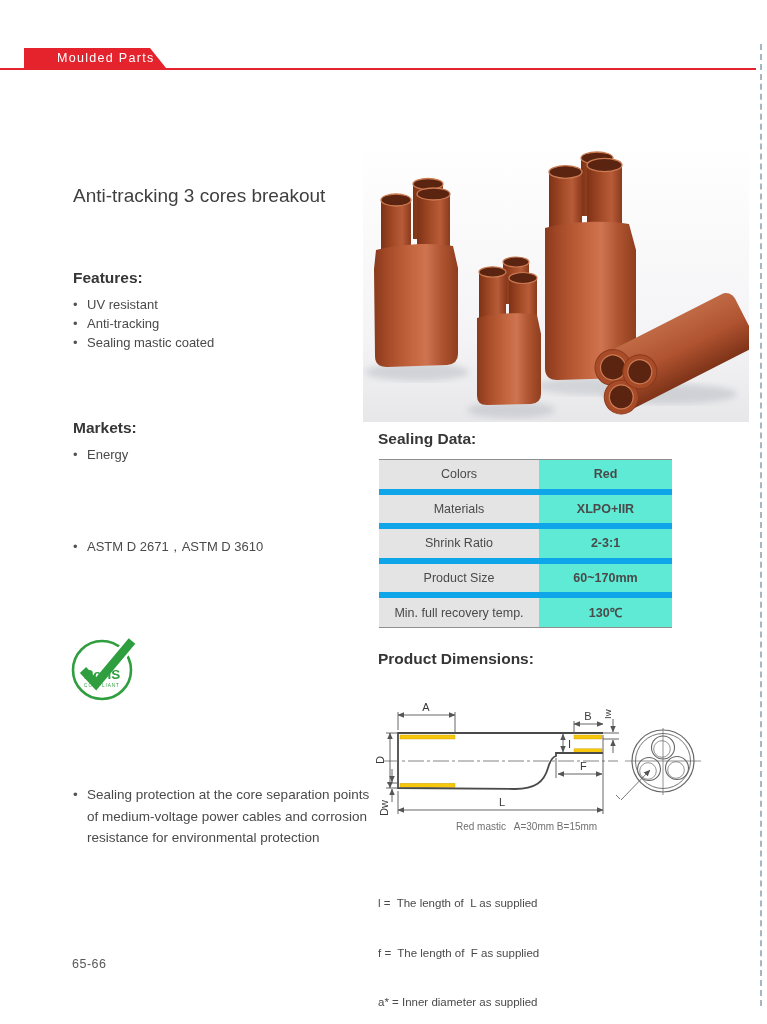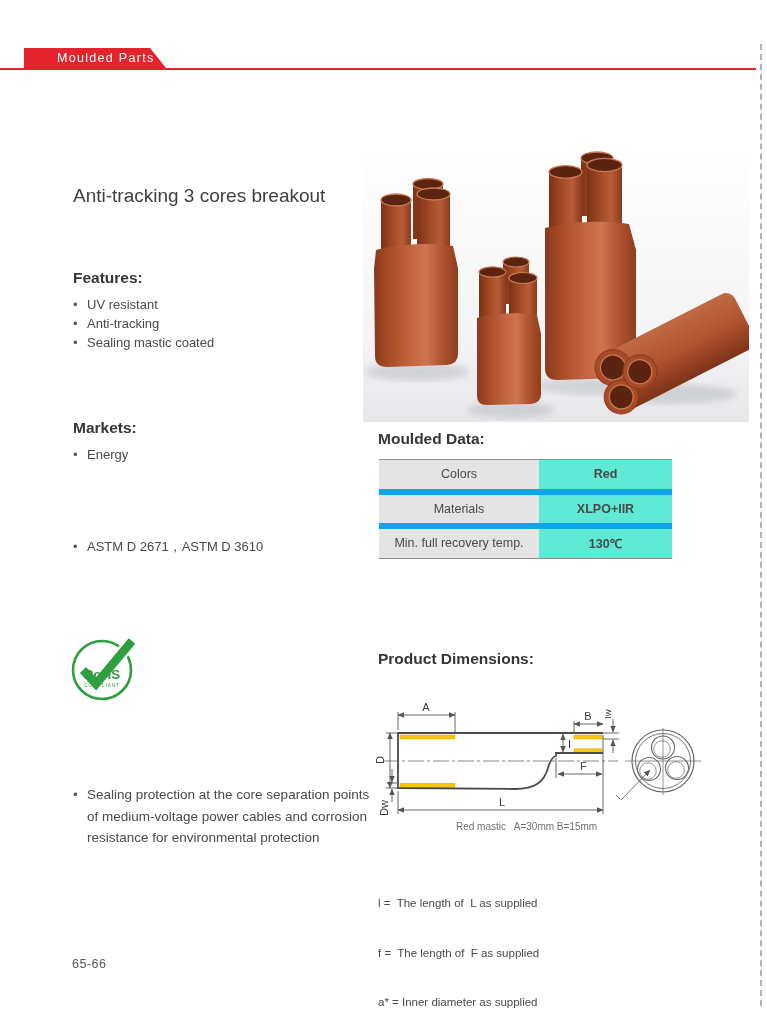--- a/index.html
+++ b/index.html
@@ -179,30 +179,38 @@
 
   <div class="abs sec" id="sec-apps">
     <div class="items">
       <div class="li">
           <span class="blt">•</span>
           <span>Sealing protection at the core separation points of medium-voltage power cables and corrosion resistance for environmental protection</span>
         </div>
     </div>
   </div>
 
-  <div class="abs h2" id="md-head">Moulded Data:</div>
+  <div class="abs h2" id="md-head">Sealing Data:</div>
   <table class="mat">
     <tbody>
         <tr>
           <td class="k">Colors</td>
           <td class="v">Red</td>
         </tr>
     <tr>
           <td class="k">Materials</td>
           <td class="v">XLPO+IIR</td>
+        </tr>
+    <tr>
+          <td class="k">Shrink Ratio</td>
+          <td class="v">2-3:1</td>
+        </tr>
+    <tr>
+          <td class="k">Product Size</td>
+          <td class="v">60~170mm</td>
         </tr>
     <tr>
           <td class="k">Min. full recovery temp.</td>
           <td class="v">130℃</td>
         </tr>
   </tbody>
     </table>
 
   <div class="abs h2" id="pd-head">Product Dimensions:</div>
 

